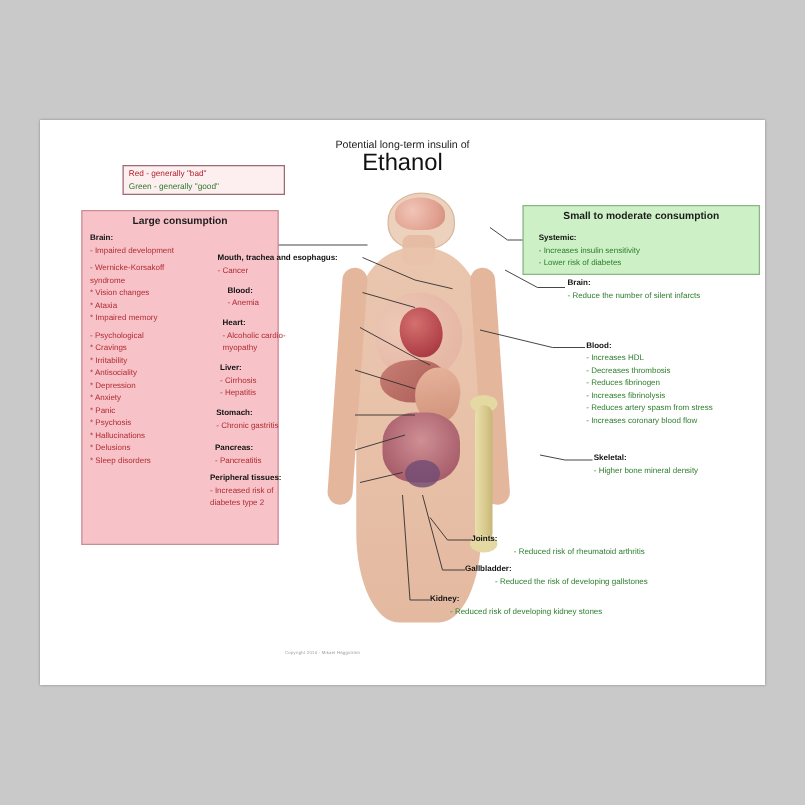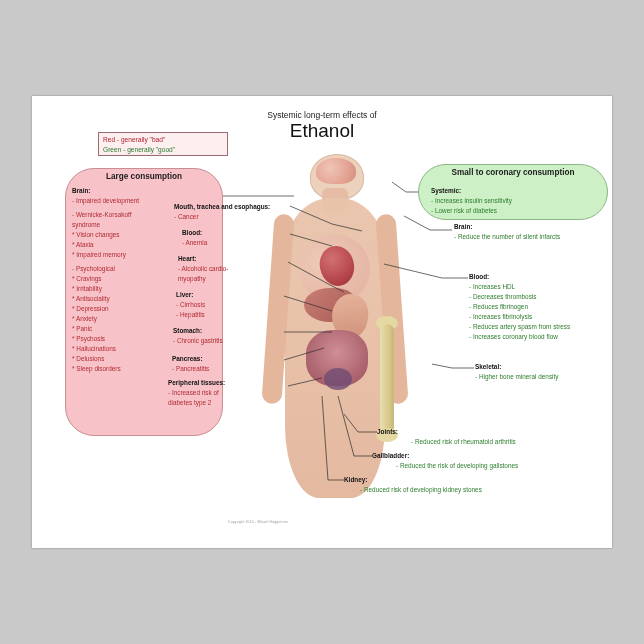--- a/index.html
+++ b/index.html
@@ -86,21 +86,21 @@
     background:#6f4b73;border-radius:50%;opacity:.8;
   }
   .bone{
     position:absolute;left:120px;top:170px;width:14px;height:110px;
     background:linear-gradient(90deg,#e9dfae 0%, #d8c98c 60%, #c7b678 100%);
     border-radius:7px;
   }
   .bone-top{position:absolute;left:116px;top:162px;width:22px;height:14px;background:#e4d8a3;border-radius:50%;}
   .bone-bot{position:absolute;left:116px;top:274px;width:22px;height:14px;background:#e4d8a3;border-radius:50%;}
   
-  .panel{position:absolute;box-sizing:border-box;border-radius:29px;}
+  .panel{position:absolute;box-sizing:border-box;}
   .panel.red{background:#f7c3c8;border:1px solid #c98d94;}
   .panel.green{background:#cdf0c6;border:1px solid #8ab684;}
   .panel-title{
     text-align:center;font-size:8.2px;font-weight:bold;color:#1c1c1c;
     padding:3px 2px 2px;line-height:1.25;
   }
   #p-large{left:33px;top:72px;width:158px;height:268px;}
   #p-small{left:386px;top:68px;width:190px;height:56px;}
   #p-both{left:146px;top:380px;width:148px;height:38px;}
   
@@ -134,33 +134,33 @@
   #credit{
     position:absolute;left:196px;top:424px;font-size:3.4px;color:#9a9a9a;
     letter-spacing:.2px;
   }
 </style>
 </head>
 <body>
 
 <div id="poster">
 
-  <div class="hdr-sub">Systemic long-term effects of</div>
+  <div class="hdr-sub">Potential long-term insulin of</div>
   <div class="hdr-title">Ethanol</div>
 
   <div id="legend">
     <div class="red">Red - generally "bad"</div>
     <div class="green">Green - generally "good"</div>
   </div>
 
   <div class="panel red" id="p-large">
     <div class="panel-title">Large consumption</div>
   </div>
   <div class="panel green" id="p-small">
-    <div class="panel-title">Small to coronary consumption</div>
+    <div class="panel-title">Small to moderate consumption</div>
   </div>
 
   <div id="figure">
     <div class="head"></div>
     <div class="brain"></div>
     <div class="neck"></div>
     <div class="torso"></div>
     <div class="arm-l"></div>
     <div class="arm-r"></div>
     <div class="lungs"></div>

